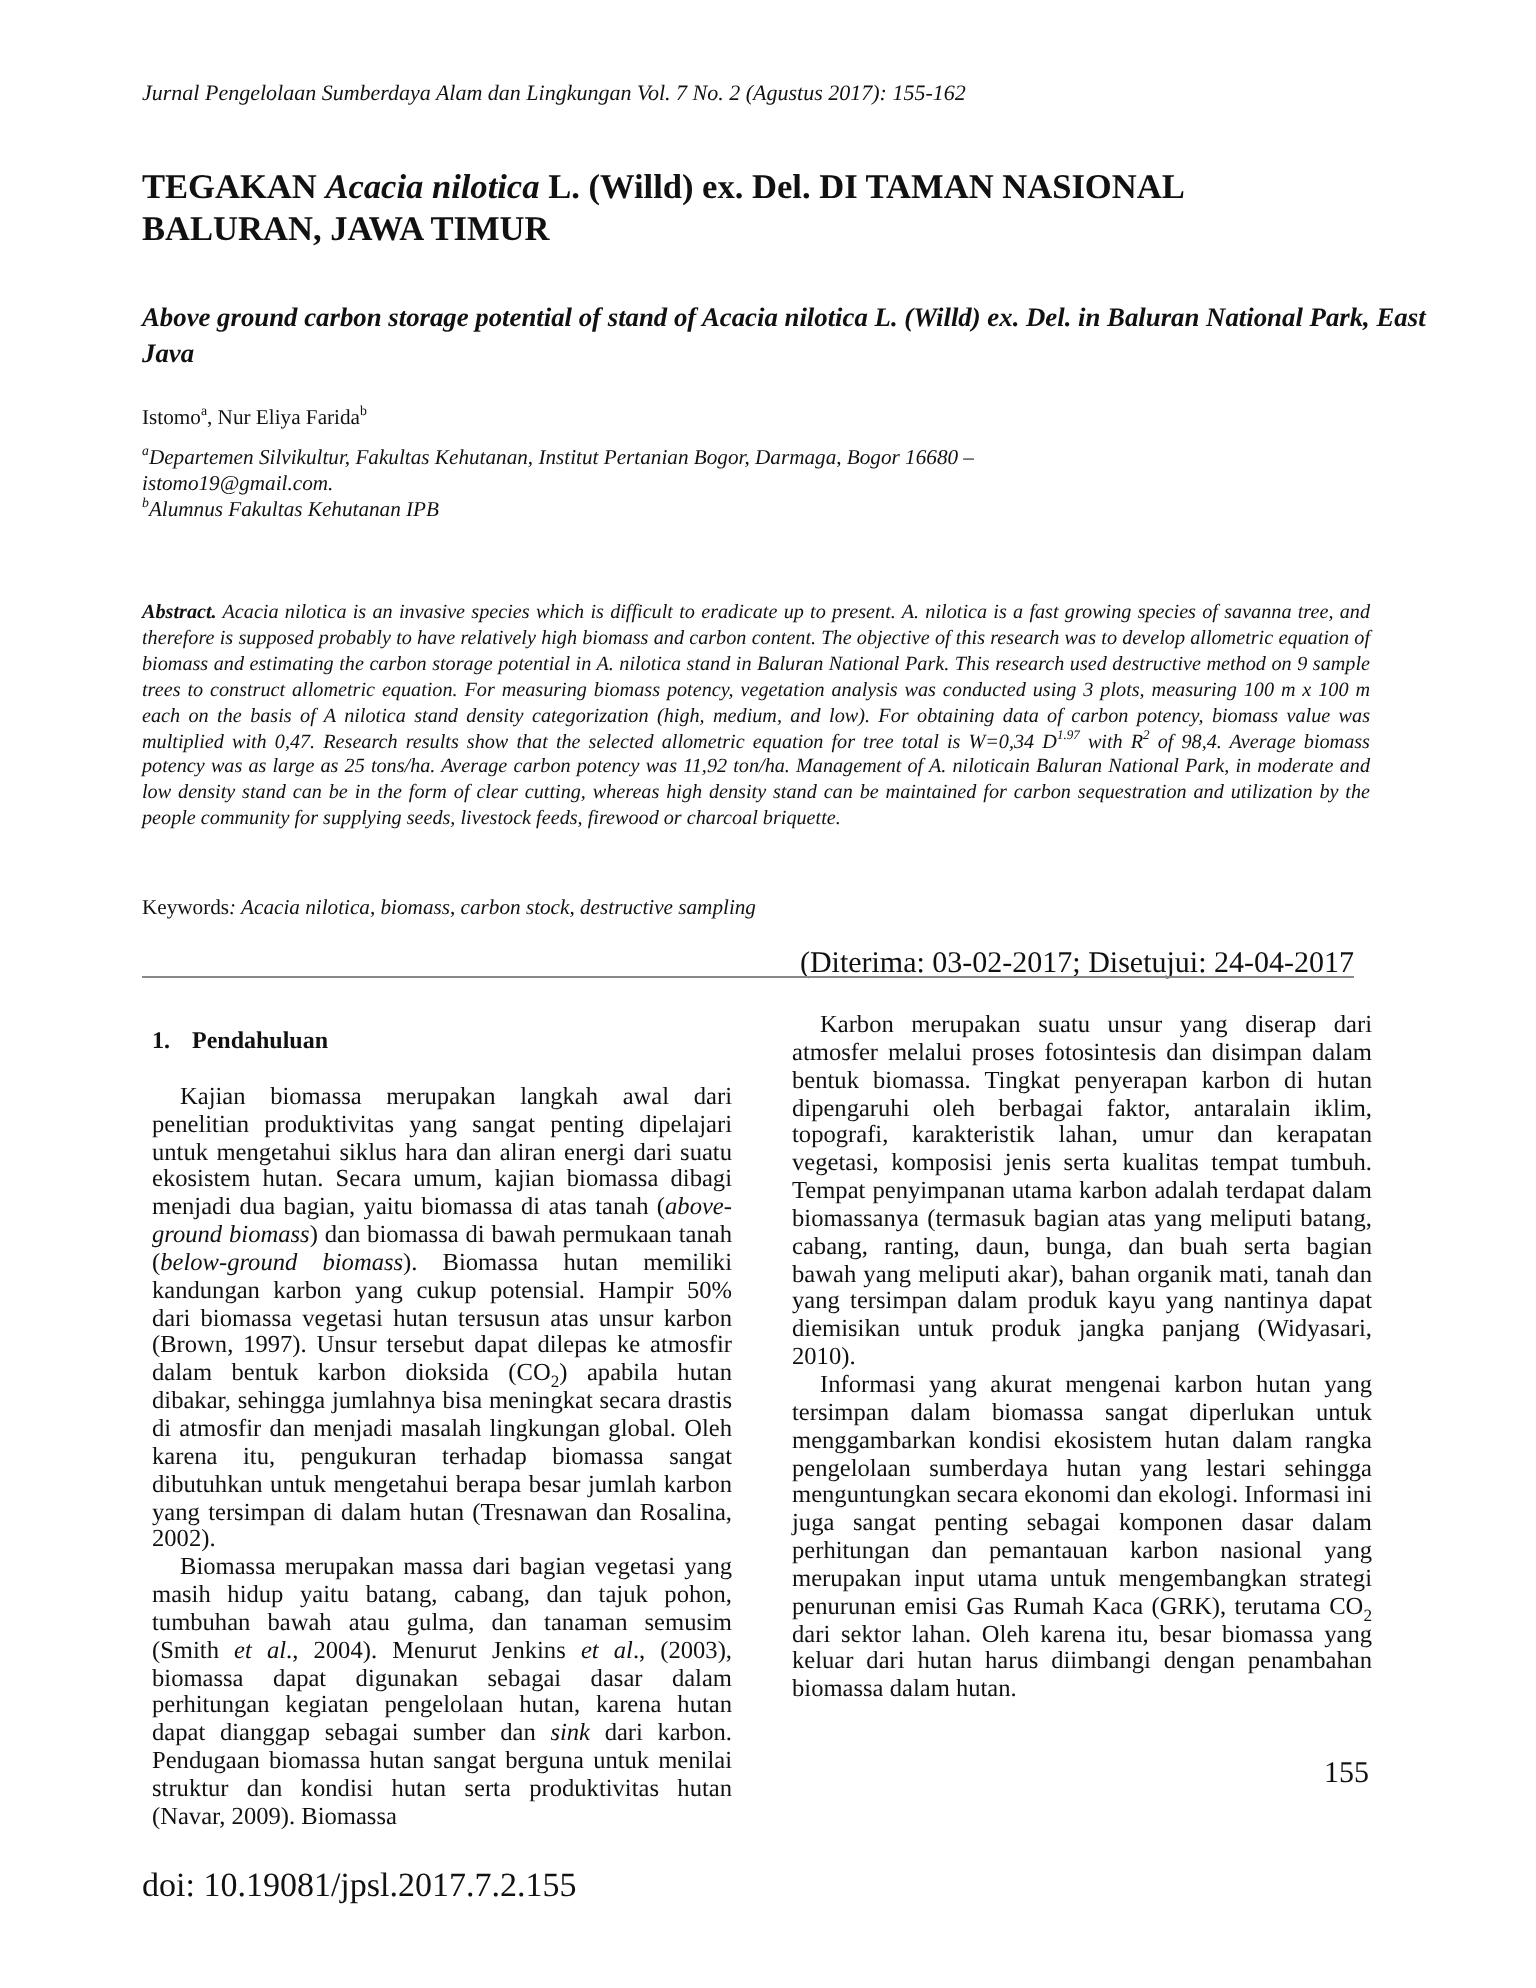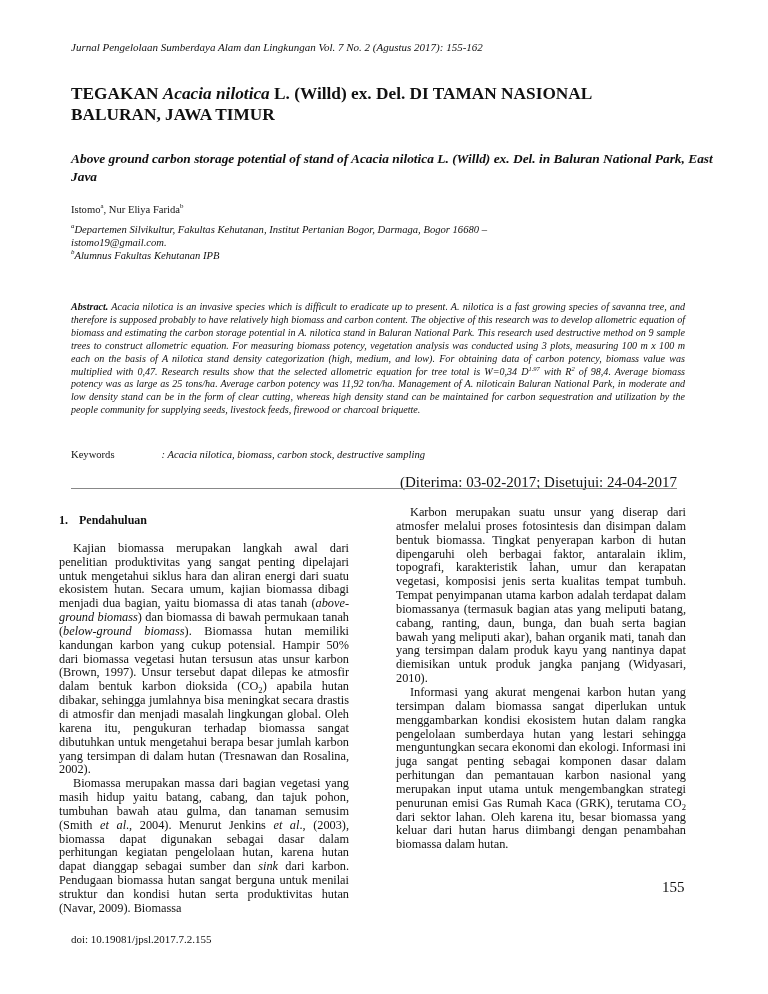--- a/index.html
+++ b/index.html
@@ -21,33 +21,33 @@
     .authors { left: 71px; top: 204px; font-size: 10.6px; white-space: nowrap; }
     sup { font-size: 0.65em; line-height: 0; vertical-align: super; }
     sub { font-size: 0.7em; line-height: 0; vertical-align: sub; }
     .affil { left: 71px; top: 223px; width: 650px; font-style: italic; font-size: 10.6px; line-height: 13px; }
     .abstract {
       left: 71px; top: 301px; width: 614px;
       font-style: italic; font-size: 10.1px; line-height: 12.9px; text-align: justify;
     }
     .abstract b { font-style: italic; }
     .keywords { left: 71px; top: 449px; font-size: 10.6px; white-space: nowrap; }
-    .keywords i { font-style: italic; margin-left: 47px; }
+    .keywords i { font-style: italic; }
     .received { right: 91px; top: 474px; font-size: 15px; white-space: nowrap; }
     .rule { left: 71px; top: 488px; width: 606px; height: 0; border-top: 1.2px solid #888; }
     .col {
       width: 290px; font-size: 12.3px; line-height: 13.85px; text-align: justify;
     }
-    .col-left { left: 59px; top: 506px; }
+    .col-left { left: 76px; top: 506px; }
     .col-right { left: 396px; top: 506px; }
     .col p { margin: 0; text-indent: 14px; }
     .col p.noindent { text-indent: 0; }
     .section-heading { font-weight: bold; font-size: 12px; margin: 8px 0 14px 0; }
     .section-heading .num { display: inline-block; width: 20px; }
-    .doi { left: 71px; top: 933px; font-size: 11px; white-space: nowrap; }
+    .doi { left: 71px; top: 933px; font-size: 17px; white-space: nowrap; }
     .page-num { left: 662px; top: 879px; font-size: 15px; }
   </style>
 </head>
 <body>
 
 <div class="abs running-header">Jurnal Pengelolaan Sumberdaya Alam dan Lingkungan Vol. 7 No. 2 (Agustus 2017): 155-162</div>
 
 <div class="abs title">
   <div><span>TEGAKAN </span><i>Acacia nilotica</i><span> L. (Willd) ex. Del. DI TAMAN NASIONAL</span></div>
   <div>BALURAN, JAWA TIMUR</div>

